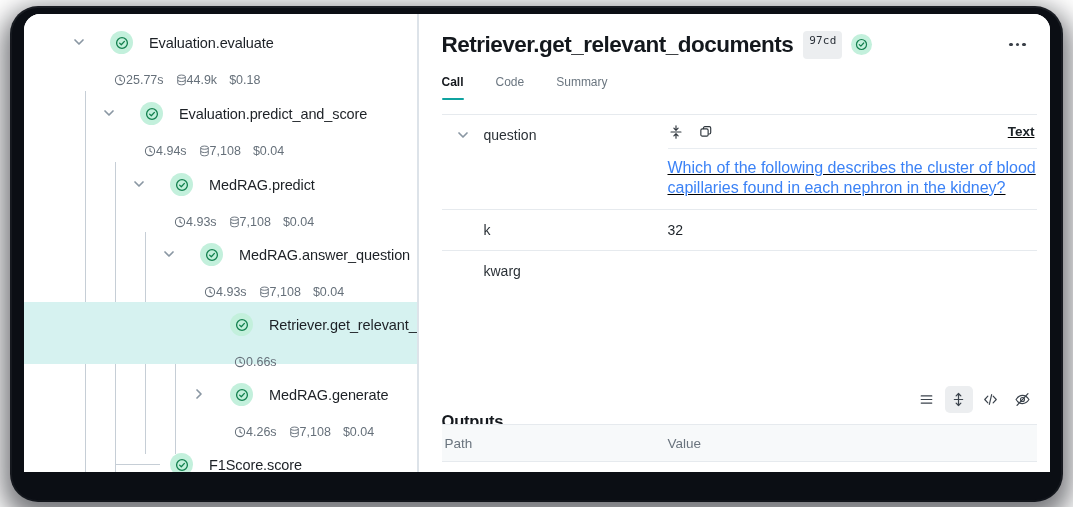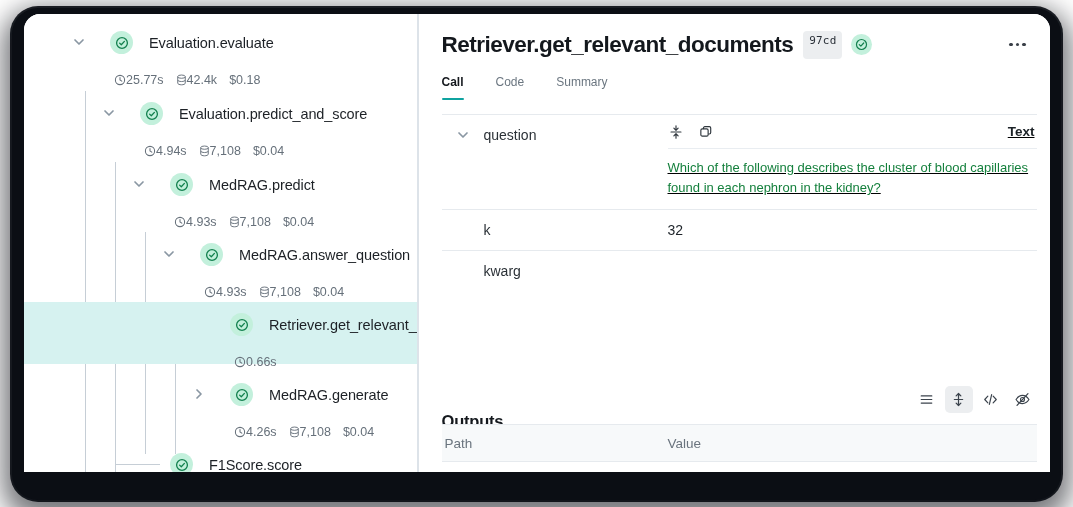--- a/index.html
+++ b/index.html
@@ -229,23 +229,23 @@
     gap: 14px;
     border-bottom: 1.2px solid #e9edf1;
   }
   .tb-toolbar .spacer { flex: 1; }
   .tb-label {
     font-size: 13.5px; font-weight: bold; color: #1c2227;
     padding-right: 2px;
   }
   .tb-body {
     padding: 9px 0 11px;
-    font-size: 13px;
+    font-size: 16px;
     line-height: 20px;
-    color: #15803d;
+    color: #3b82f6;
   }
   .icon-btn { display: flex; align-items: center; justify-content: center; }
   .icon-btn svg { display: block; }
 
   
   .outputs-head {
     position: absolute;
     left: 23px; top: 367px; width: 595px; height: 36px;
     display: flex; align-items: center;
   }
@@ -333,21 +333,21 @@
                 <path d="M7 4.1V7l2.1 1.3" fill="none" stroke="#66707a" stroke-width="1.2" stroke-linecap="round"></path>
               </svg>
             <span>25.77s</span>
           </span>
           <span class="mi">
             <svg width="11" height="12" viewBox="0 0 12 14">
                 <ellipse cx="6" cy="3.1" rx="4.4" ry="1.9" fill="none" stroke="#66707a" stroke-width="1.1"></ellipse>
                 <path d="M1.6 3.1v3.8c0 1.05 1.97 1.9 4.4 1.9s4.4-.85 4.4-1.9V3.1" fill="none" stroke="#66707a" stroke-width="1.1"></path>
                 <path d="M1.6 6.9v3.8c0 1.05 1.97 1.9 4.4 1.9s4.4-.85 4.4-1.9V6.9" fill="none" stroke="#66707a" stroke-width="1.1"></path>
               </svg>
-            <span>42.4k</span>
+            <span>44.9k</span>
           </span>
           <span class="mi">
             <span>$0.18</span>
           </span>
         </div>
       </div>
 
       <div class="row" style="top:77px;text-decoration:underline;">
         <div class="caret" style="left:74px; top:11px;">
           <svg width="14" height="14" viewBox="0 0 14 14">

